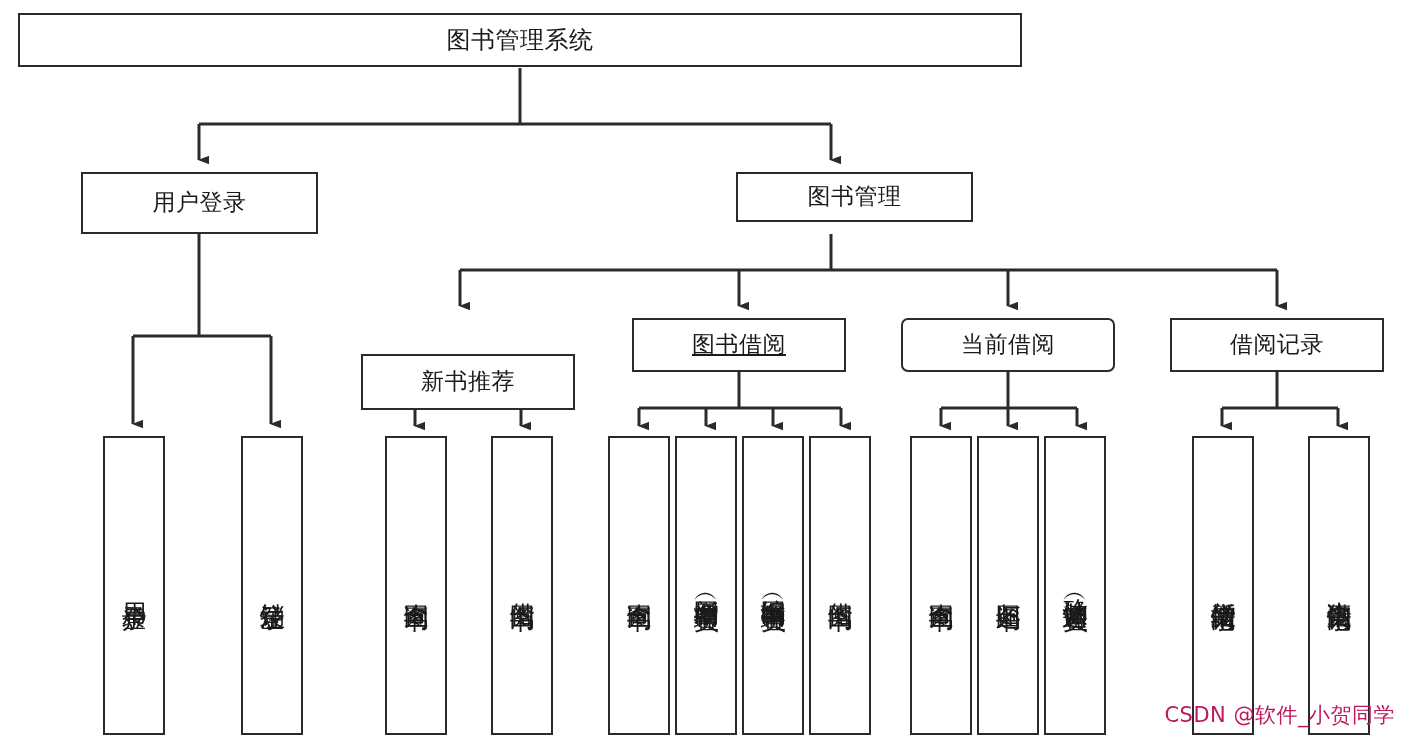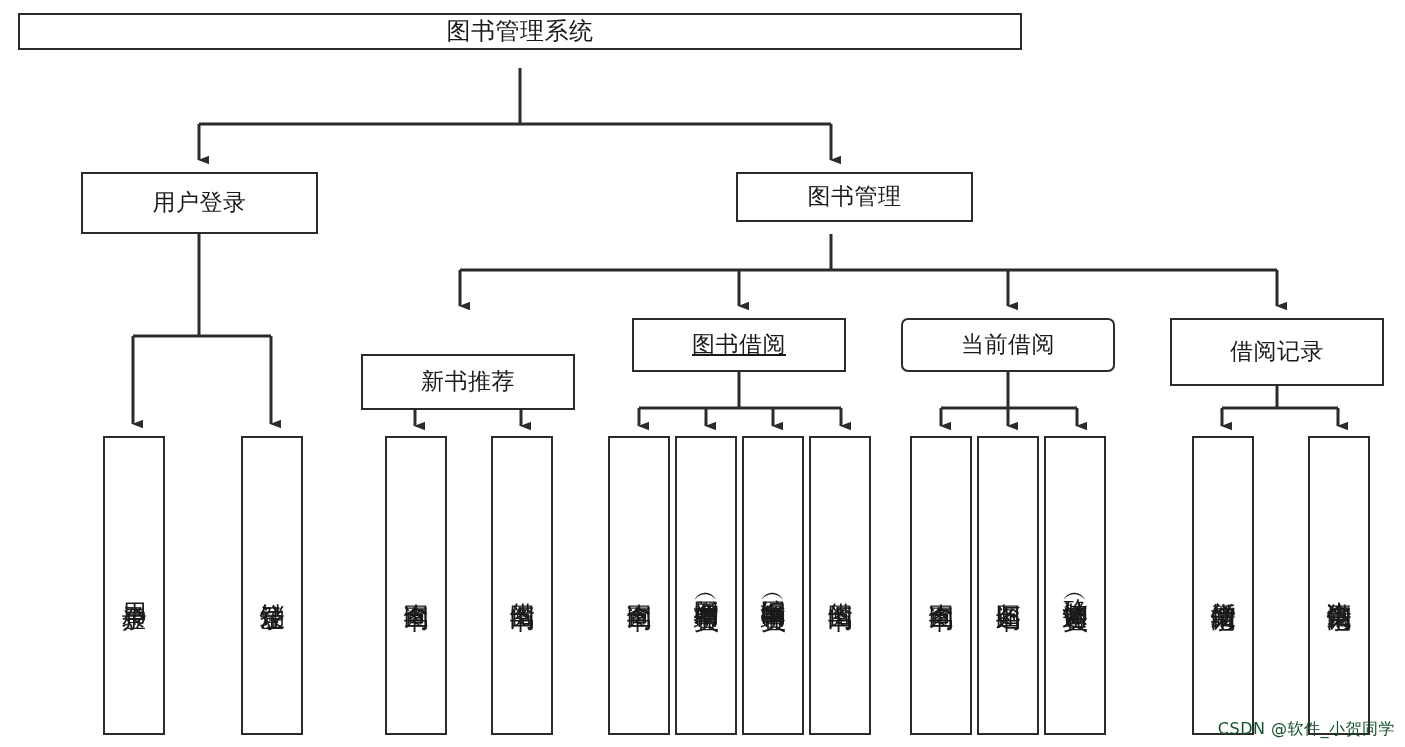--- a/index.html
+++ b/index.html
@@ -58,23 +58,23 @@
     writing-mode: vertical-rl;
     text-orientation: upright;
     font-size: 25px;
     line-height: 1.02;
     letter-spacing: 1.5px;
     max-height: 100%;
   }
   .watermark {
     position: absolute;
     right: 10px;
-    bottom: 7px;
-    font-size: 16px;
-    color: #14532d;
+    bottom: 18px;
+    font-size: 21px;
+    color: #be185d;
     letter-spacing: 0.5px;
     white-space: nowrap;
   }
 </style>
 </head>
 <body>
 
 <div id="canvas">
 
   <svg class="edges" viewBox="0 0 1405 747">
@@ -120,21 +120,21 @@
       <path d="M1008,408 L1008,426" marker-end="url(#arrow)"></path>
       <path d="M1077,408 L1077,426" marker-end="url(#arrow)"></path>
 
       <path d="M1277,372 L1277,408"></path>
       <path d="M1222,408 L1338,408"></path>
       <path d="M1222,408 L1222,426" marker-end="url(#arrow)"></path>
       <path d="M1338,408 L1338,426" marker-end="url(#arrow)"></path>
     </g>
   </svg>
 
-  <div class="node horiz root" style="left:18px; top:13px; width:1004px; height:37px;">
+  <div class="node horiz root" style="left:18px; top:13px; width:1004px; height:54px;">
     <span class="node-label">图书管理系统</span>
   </div>
 
   <div class="node horiz" style="left:81px; top:172px; width:237px; height:62px;">
     <span class="node-label">用户登录</span>
   </div>
 
   <div class="node horiz" style="left:736px; top:172px; width:237px; height:50px;">
     <span class="node-label">图书管理</span>
   </div>
@@ -144,21 +144,21 @@
   </div>
 
   <div class="node horiz" style="left:632px; top:318px; width:214px; height:54px;text-decoration:underline;">
     <span class="node-label">图书借阅</span>
   </div>
 
   <div class="node horiz" style="left:901px; top:318px; width:214px; height:54px;border-radius:7px;">
     <span class="node-label">当前借阅</span>
   </div>
 
-  <div class="node horiz" style="left:1170px; top:318px; width:214px; height:68px;">
+  <div class="node horiz" style="left:1170px; top:318px; width:214px; height:54px;">
     <span class="node-label">借阅记录</span>
   </div>
 
   <div class="node vert" style="left:103px; top:436px; width:62px; height:299px;">
     <span class="node-label">用户登录</span>
   </div>
   <div class="node vert" style="left:241px; top:436px; width:62px; height:299px;">
     <span class="node-label">注销登录</span>
   </div>
 

